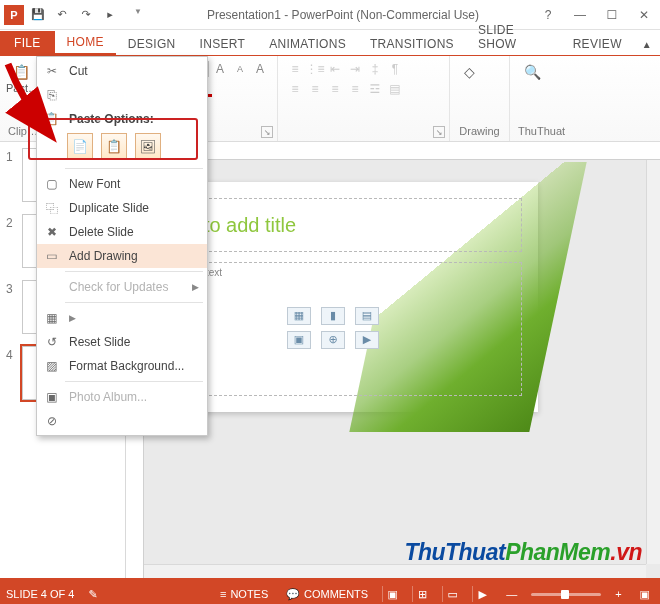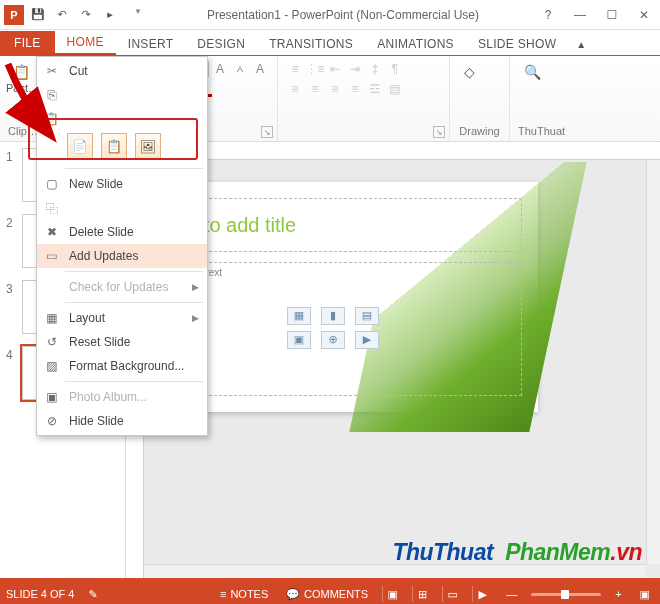--- a/index.html
+++ b/index.html
@@ -81,21 +81,21 @@
 
 .status { height: 26px; background: #d24726; color: #fff; display: flex; align-items: center; font-size: 11px; padding: 16px 6px; gap: 10px; }
 .status .sp { flex: 1; }
 .status .sbtn { display: flex; align-items: center; gap: 4px; cursor: pointer; padding: 0 4px; }
 .status .view-btn { width: 20px; height: 16px; display: flex; align-items: center; justify-content: center; border-left: 1px solid rgba(255,255,255,.3); cursor: pointer; }
 .zoom-track { width: 70px; height: 3px; background: rgba(255,255,255,.5); position: relative; border-radius: 2px; }
 .zoom-thumb { position: absolute; left: 30px; top: -3px; width: 8px; height: 9px; background: #fff; border-radius: 1px; }
 
 
 .wm { position: absolute; right: 18px; bottom: 38px; font-size: 23px; font-weight: bold; font-style: italic; color: #0a4aa0; z-index: 80; pointer-events: none; font-family: Georgia, serif; letter-spacing: -0.5px; }
-.wm .g { color: #2aa02a; margin-left: 12px; }
+.wm .g { color: #2aa02a; }
 .wm .vn { color: #d01717; font-style: italic; }
 </style>
 </head>
 <body>
 
 <div class="titlebar">
   <div class="app-icon">P</div>
   <div class="qat">
     <div class="qat-btn">💾</div>
     <div class="qat-btn">↶</div>
@@ -108,25 +108,26 @@
     <div class="win-btn">?</div>
     <div class="win-btn">—</div>
     <div class="win-btn">☐</div>
     <div class="win-btn">✕</div>
   </div>
 </div>
 
 <div class="tabs">
   <div class="tab file">FILE</div>
   <div class="tab active">HOME</div>
+  <div class="tab">DESIGN</div>
   <div class="tab">INSERT</div>
-  <div class="tab">DESIGN</div>
+  <div class="tab">ANIMATIONS</div>
   <div class="tab">TRANSITIONS</div>
-  <div class="tab">ANIMATIONS</div>
   <div class="tab">SLIDE SHOW</div>
+  <div class="tab">REVIEW</div>
   <div class="tab collapse">▲</div>
 </div>
 
 <div class="ribbon">
   <div class="rgroup" style="width:46px">
     <div class="tools">
         <div class="rbtn rbtn-lg">
           <span class="ico">📋</span>
           <span>Past…</span>
         </div>
@@ -264,70 +265,70 @@
 <div class="ctx">
   <div class="ctx-item">
       <span class="ico">✂</span>
       <span class="txt">Cut</span>
     </div>
   <div class="ctx-item">
       <span class="ico">⎘</span>
     </div>
   <div class="ctx-item">
       <span class="ico">📋</span>
+      <span class="txt" style="font-weight:bold">Paste Options:</span>
     </div>
   <div class="ctx-paste-row">
     <div class="paste-opt">📄</div>
     <div class="paste-opt">📋</div>
     <div class="paste-opt">🖼</div>
   </div>
   <div class="ctx-sep"></div>
   <div class="ctx-item">
       <span class="ico">▢</span>
-      <span class="txt">New Slide</span>
+      <span class="txt">New Font</span>
     </div>
   <div class="ctx-item">
       <span class="ico">⿻</span>
+      <span class="txt">Duplicate Slide</span>
     </div>
   <div class="ctx-item">
       <span class="ico">✖</span>
       <span class="txt">Delete Slide</span>
     </div>
   <div class="ctx-item hl">
       <span class="ico">▭</span>
-      <span class="txt">Add Updates</span>
+      <span class="txt">Add Drawing</span>
     </div>
   <div class="ctx-sep"></div>
   <div class="ctx-item disabled">
       <span class="ico"></span>
       <span class="txt">Check for Updates</span>
       <span class="arr">▶</span>
     </div>
   <div class="ctx-sep"></div>
   <div class="ctx-item">
       <span class="ico">▦</span>
-      <span class="txt">Layout</span>
       <span class="arr">▶</span>
     </div>
   <div class="ctx-item">
       <span class="ico">↺</span>
       <span class="txt">Reset Slide</span>
     </div>
   <div class="ctx-item">
       <span class="ico">▨</span>
       <span class="txt">Format Background...</span>
     </div>
   <div class="ctx-sep"></div>
   <div class="ctx-item disabled">
       <span class="ico">▣</span>
       <span class="txt">Photo Album...</span>
     </div>
   <div class="ctx-item">
       <span class="ico">⊘</span>
-      <span class="txt">Hide Slide</span>
     </div>
 </div>
 
 <div class="paste-hl"></div>
 <svg class="red-arrow" width="60" height="90">
   <defs>
       <marker id="ah" markerWidth="10" markerHeight="10" refX="6" refY="3" orient="auto">
         <path d="M0,0 L0,6 L8,3 z" fill="#c00"></path>
       </marker>
     </defs>

